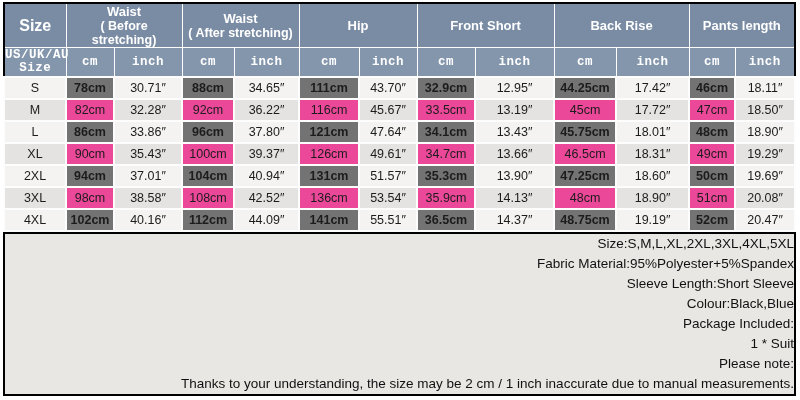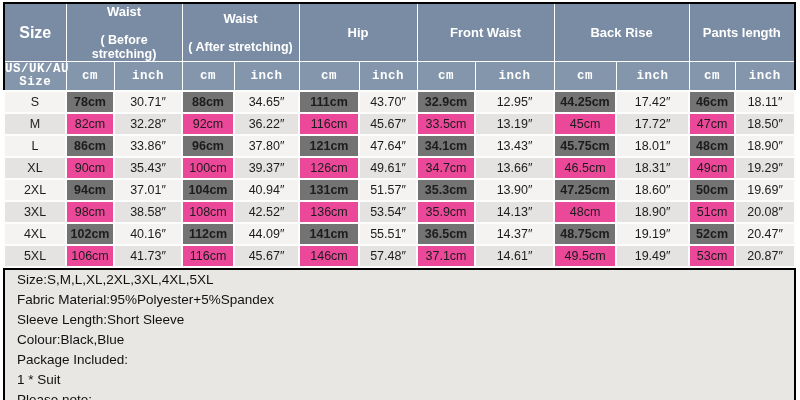--- a/index.html
+++ b/index.html
@@ -13,21 +13,21 @@
   table.size-table{
     border-collapse:collapse;table-layout:fixed;width:793px;
     border:2px solid #000;
   }
   thead th{
     color:#fff;font-weight:bold;border:1px solid #fdfdfd;
     padding:0;vertical-align:middle;text-align:center;
   }
   tr.group-row th{height:34px;background:#7a8ca4;}
   .group-label{font-size:13px;line-height:15px;}
-  .group-sub{font-size:12.5px;line-height:14px;margin-top:14px;}
+  .group-sub{font-size:12.5px;line-height:14px;}
   tr.unit-row th{
     height:28px;background:#8496ac;
     font-family:"Liberation Mono","DejaVu Sans Mono",monospace;
     font-size:12.5px;letter-spacing:0.5px;
   }
   th.corner-sub{
     font-size:11.5px;line-height:13px;white-space:pre-line;
     font-family:"Liberation Mono","DejaVu Sans Mono",monospace;letter-spacing:0;
   }
   tbody td{
@@ -37,22 +37,22 @@
   }
   tbody tr.odd  td.light{background:#f4f3f1;}
   tbody tr.even td.light{background:#e4e3e1;}
   tbody tr.odd  td.cm{background:#737373;font-weight:bold;}
   tbody tr.even td.cm{background:#ec4899;}
 
   .notes{
     border:2px solid #000;background:#e9e7e4;width:789px;
   }
   .note-line{
-    height:20px;line-height:20px;padding-left:12px;
-    font-size:13.5px;color:#111;white-space:nowrap;overflow:hidden;
+    height:20px;line-height:20px;padding-left:4px;
+    font-size:13.5px;color:#111;white-space:nowrap;overflow:hidden;text-align:right;
   }
 </style>
 </head>
 <body>
 
 <div class="page">
   <table class="size-table">
     <colgroup>
       <col style="width:62px">
         <col style="width:48px">
@@ -76,21 +76,21 @@
             <div class="group-sub">( Before stretching)</div>
           </th>
           <th colspan="2">
             <div class="group-label">Waist</div>
             <div class="group-sub">( After stretching)</div>
           </th>
           <th colspan="2">
             <div class="group-label">Hip</div>
           </th>
           <th colspan="2">
-            <div class="group-label">Front Waist</div>
+            <div class="group-label">Front Short</div>
           </th>
           <th colspan="2">
             <div class="group-label">Back Rise</div>
           </th>
           <th colspan="2">
             <div class="group-label">Pants length</div>
           </th>
         </tr>
         <tr class="unit-row">
           <th class="corner-sub">US/UK/AU
@@ -208,35 +208,20 @@
           <td class="light">44.09″</td>
           <td class="cm">141cm</td>
           <td class="light">55.51″</td>
           <td class="cm">36.5cm</td>
           <td class="light">14.37″</td>
           <td class="cm">48.75cm</td>
           <td class="light">19.19″</td>
           <td class="cm">52cm</td>
           <td class="light">20.47″</td>
         </tr>
-        <tr class="even">
-          <td class="light">5XL</td>
-          <td class="cm">106cm</td>
-          <td class="light">41.73″</td>
-          <td class="cm">116cm</td>
-          <td class="light">45.67″</td>
-          <td class="cm">146cm</td>
-          <td class="light">57.48″</td>
-          <td class="cm">37.1cm</td>
-          <td class="light">14.61″</td>
-          <td class="cm">49.5cm</td>
-          <td class="light">19.49″</td>
-          <td class="cm">53cm</td>
-          <td class="light">20.87″</td>
-        </tr>
       </tbody>
   </table>
   <div class="notes">
       <div class="note-line">Size:S,M,L,XL,2XL,3XL,4XL,5XL</div>
       <div class="note-line">Fabric Material:95%Polyester+5%Spandex</div>
       <div class="note-line">Sleeve Length:Short Sleeve</div>
       <div class="note-line">Colour:Black,Blue</div>
       <div class="note-line">Package Included:</div>
       <div class="note-line">1 * Suit</div>
       <div class="note-line">Please note:</div>

